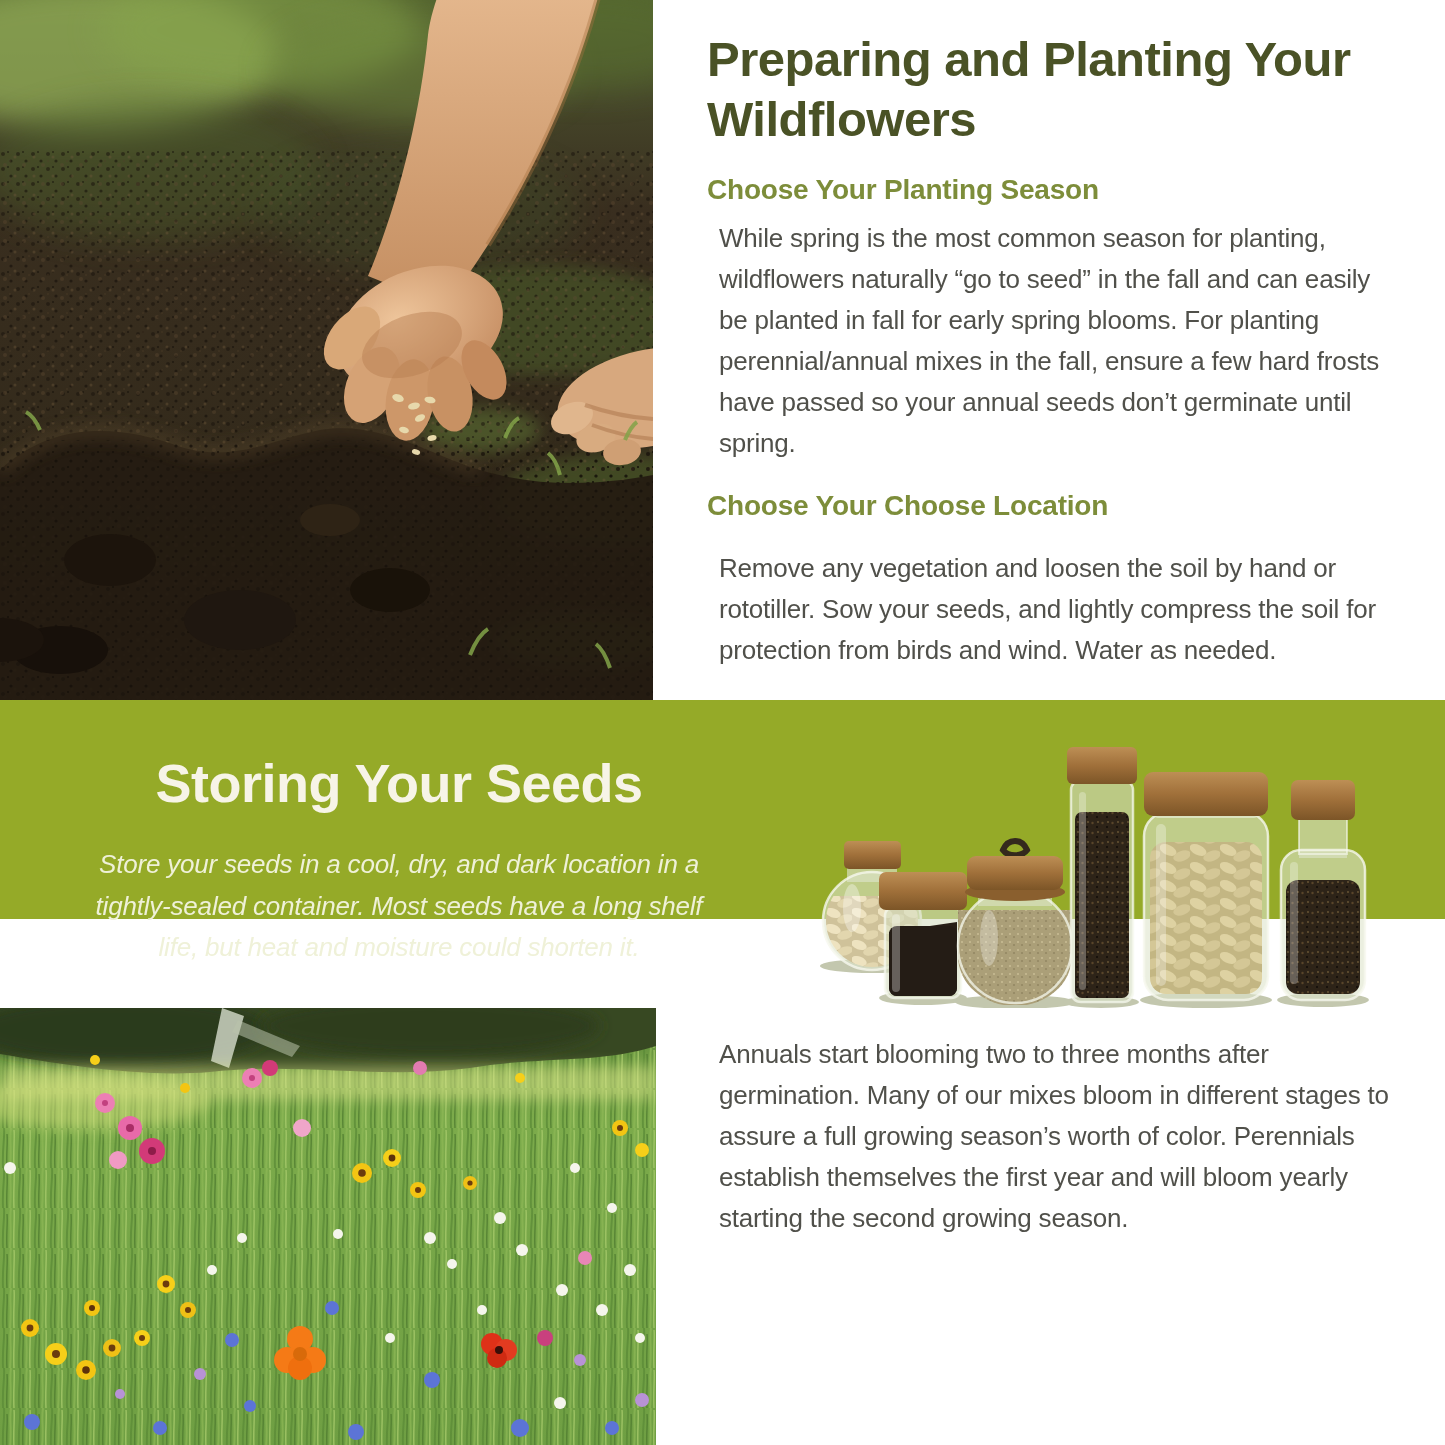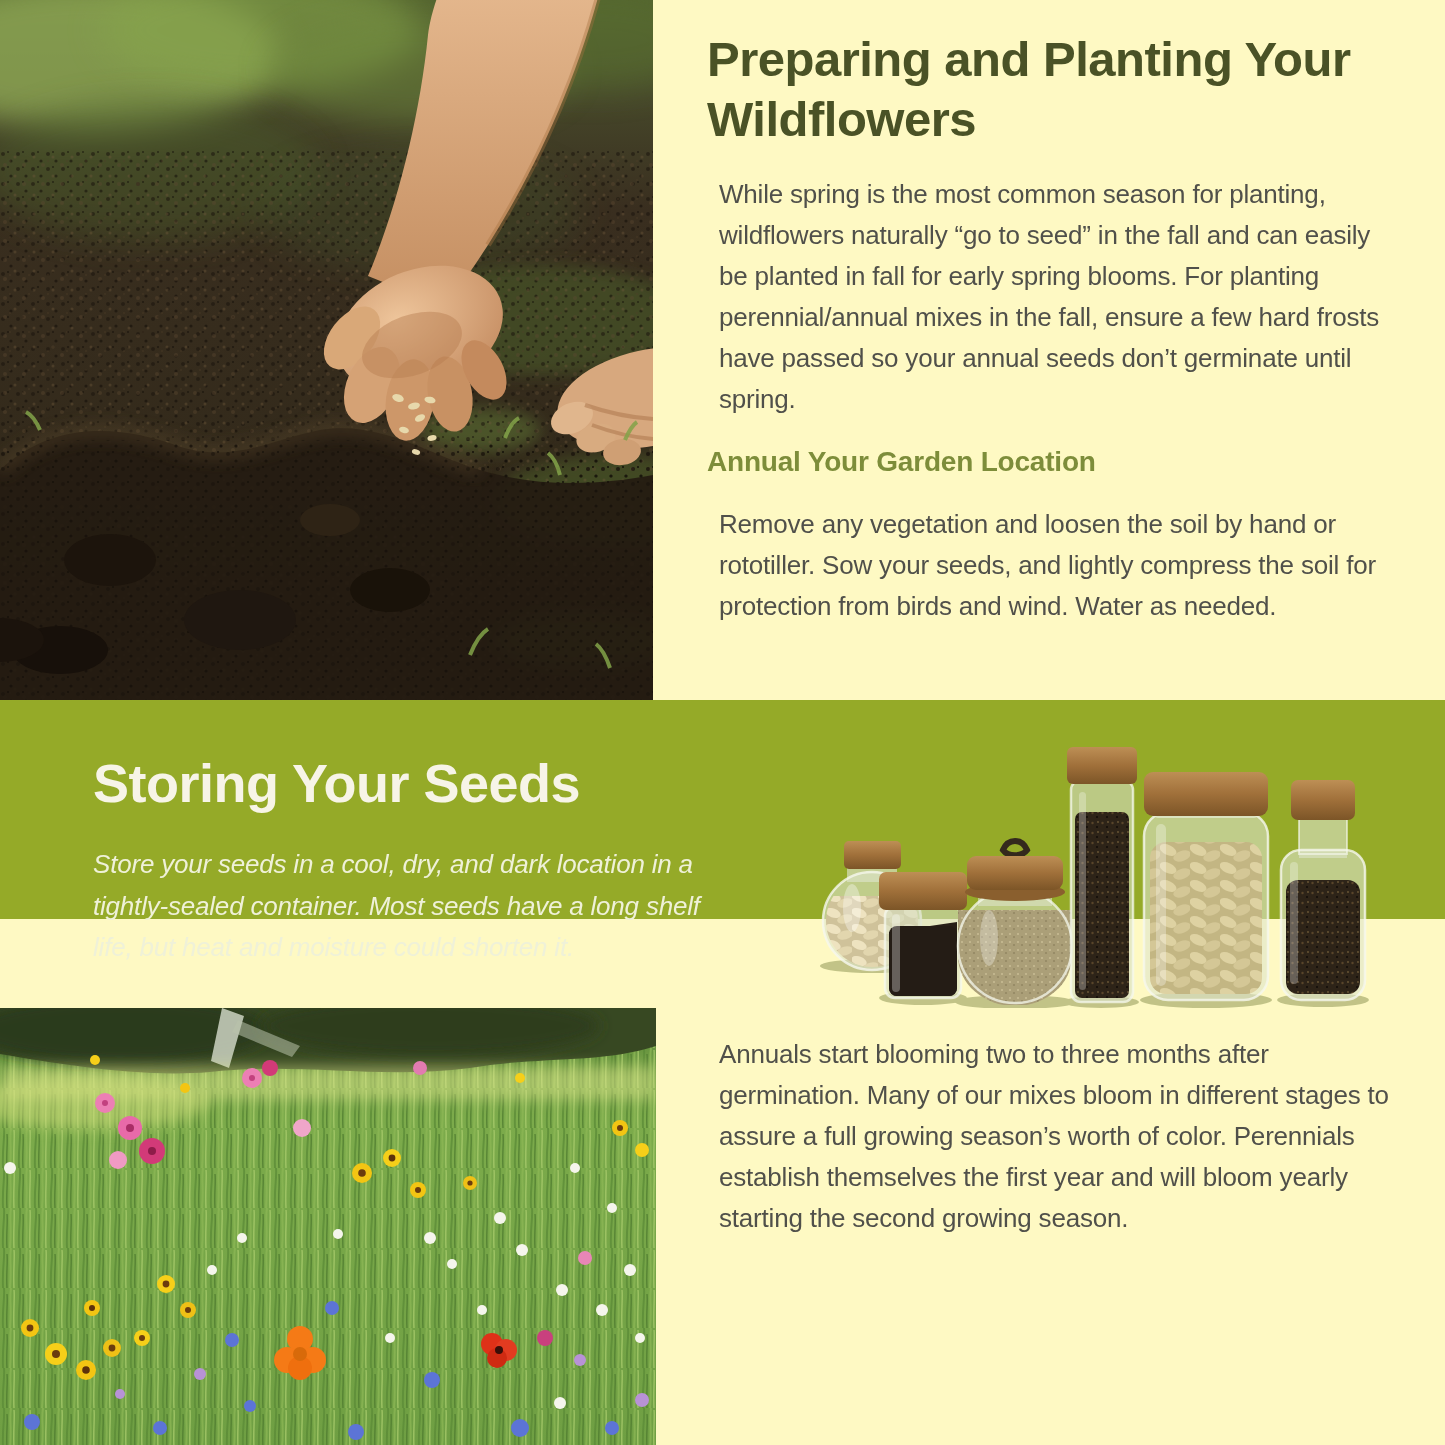--- a/index.html
+++ b/index.html
@@ -1,36 +1,36 @@
 <!DOCTYPE html>
 <html><head>
 <meta charset="utf-8">
 <style>
   html,body{margin:0;padding:0;background:#d8d4cc;}
   #canvas{
     position:relative;width:1445px;height:1445px;overflow:hidden;
-    background:#fef9c3;font-family:"Liberation Sans",sans-serif;
+    background:#ffffff;font-family:"Liberation Sans",sans-serif;
     -webkit-font-smoothing:antialiased;
   }
   .abs{position:absolute;}
   
   .panel-top-right{left:707px;top:30px;width:706px;}
   h1.page-title{
     margin:0 0 24px 0;font-size:49px;line-height:1.22;font-weight:bold;
     color:#4a5226;letter-spacing:-0.5px;
   }
   .section{margin:0 0 26px 0;}
   .section h3{
     margin:0 0 6px 0;font-size:28px;font-weight:bold;color:#7d8d3a;letter-spacing:-0.2px;
   }
   .section p,.body-text{
     margin:12px;font-size:26px;line-height:1.58;color:#50504a;letter-spacing:-0.2px;
   }
   
-  .band{left:0;top:700px;width:1445px;height:219px;background:#95aa28;}
+  .band{left:0;top:700px;width:1445px;height:219px;background:#95aa28;text-align:center;}
   .band-inner{position:absolute;left:93px;top:52px;width:612px;}
   h2.band-title{
     margin:0 0 30px 0;font-size:54px;font-weight:bold;color:#f7f4e7;letter-spacing:-0.5px;
   }
   .band-body{
     margin:0;font-size:26px;line-height:1.6;color:#eff1d8;letter-spacing:-0.2px;font-style:italic;
   }
   .jars{position:absolute;right:0;top:0;width:645px;height:308px;}
   
   .panel-bottom-right{left:707px;top:1022px;width:710px;}
@@ -146,25 +146,26 @@
         <path d="M610,668 q-6,-18 -14,-24"></path>
         <path d="M40,430 q-6,-14 -14,-18"></path>
       </g>
     </svg>
   </div>
 
   <div class="abs panel-top-right">
     <h1 class="page-title">Preparing and Planting Your Wildflowers</h1>
 
     <div class="section">
+      <h3>Choose Your Planting Season</h3>
       <p>While spring is the most common season for planting, wildflowers naturally “go to seed” in the fall and can easily be planted in fall for early spring blooms. For planting perennial/annual mixes in the fall, ensure a few hard frosts have passed so your annual seeds don’t germinate until spring.</p>
     </div>
 
     <div class="section">
-      <h3>Annual Your Garden Location</h3>
+      <h3>Choose Your Choose Location</h3>
     </div>
 
     <div class="section">
       <p>Remove any vegetation and loosen the soil by hand or rototiller. Sow your seeds, and lightly compress the soil for protection from birds and wind. Water as needed.</p>
     </div>
   </div>
 
   <div class="abs band">
     <div class="band-inner">
       <h2 class="band-title">Storing Your Seeds</h2>

